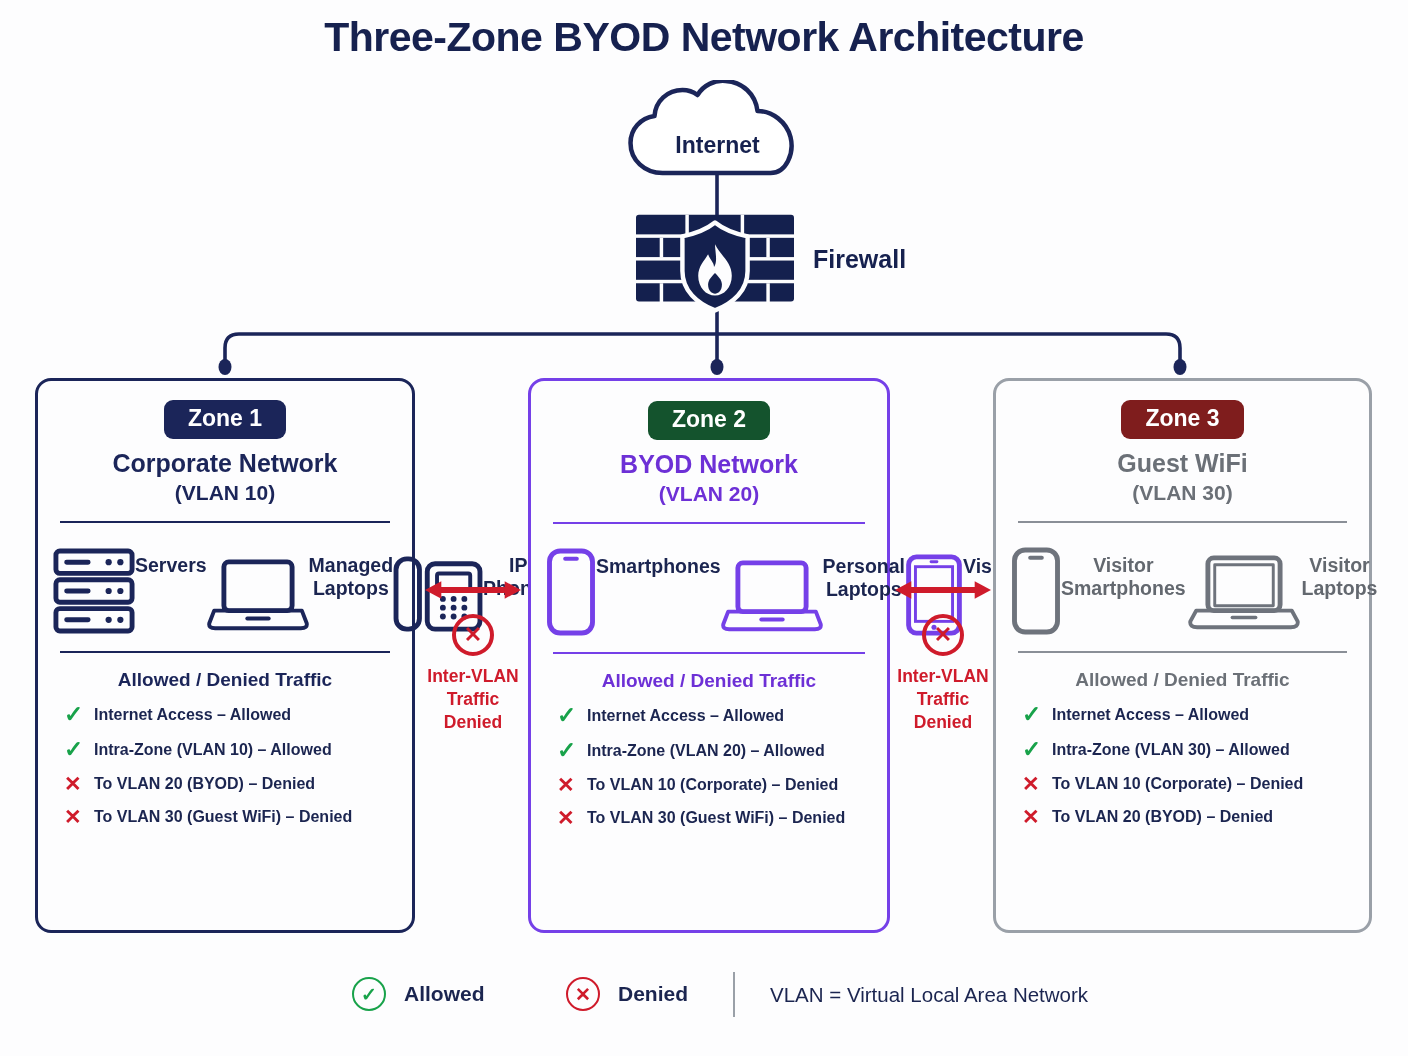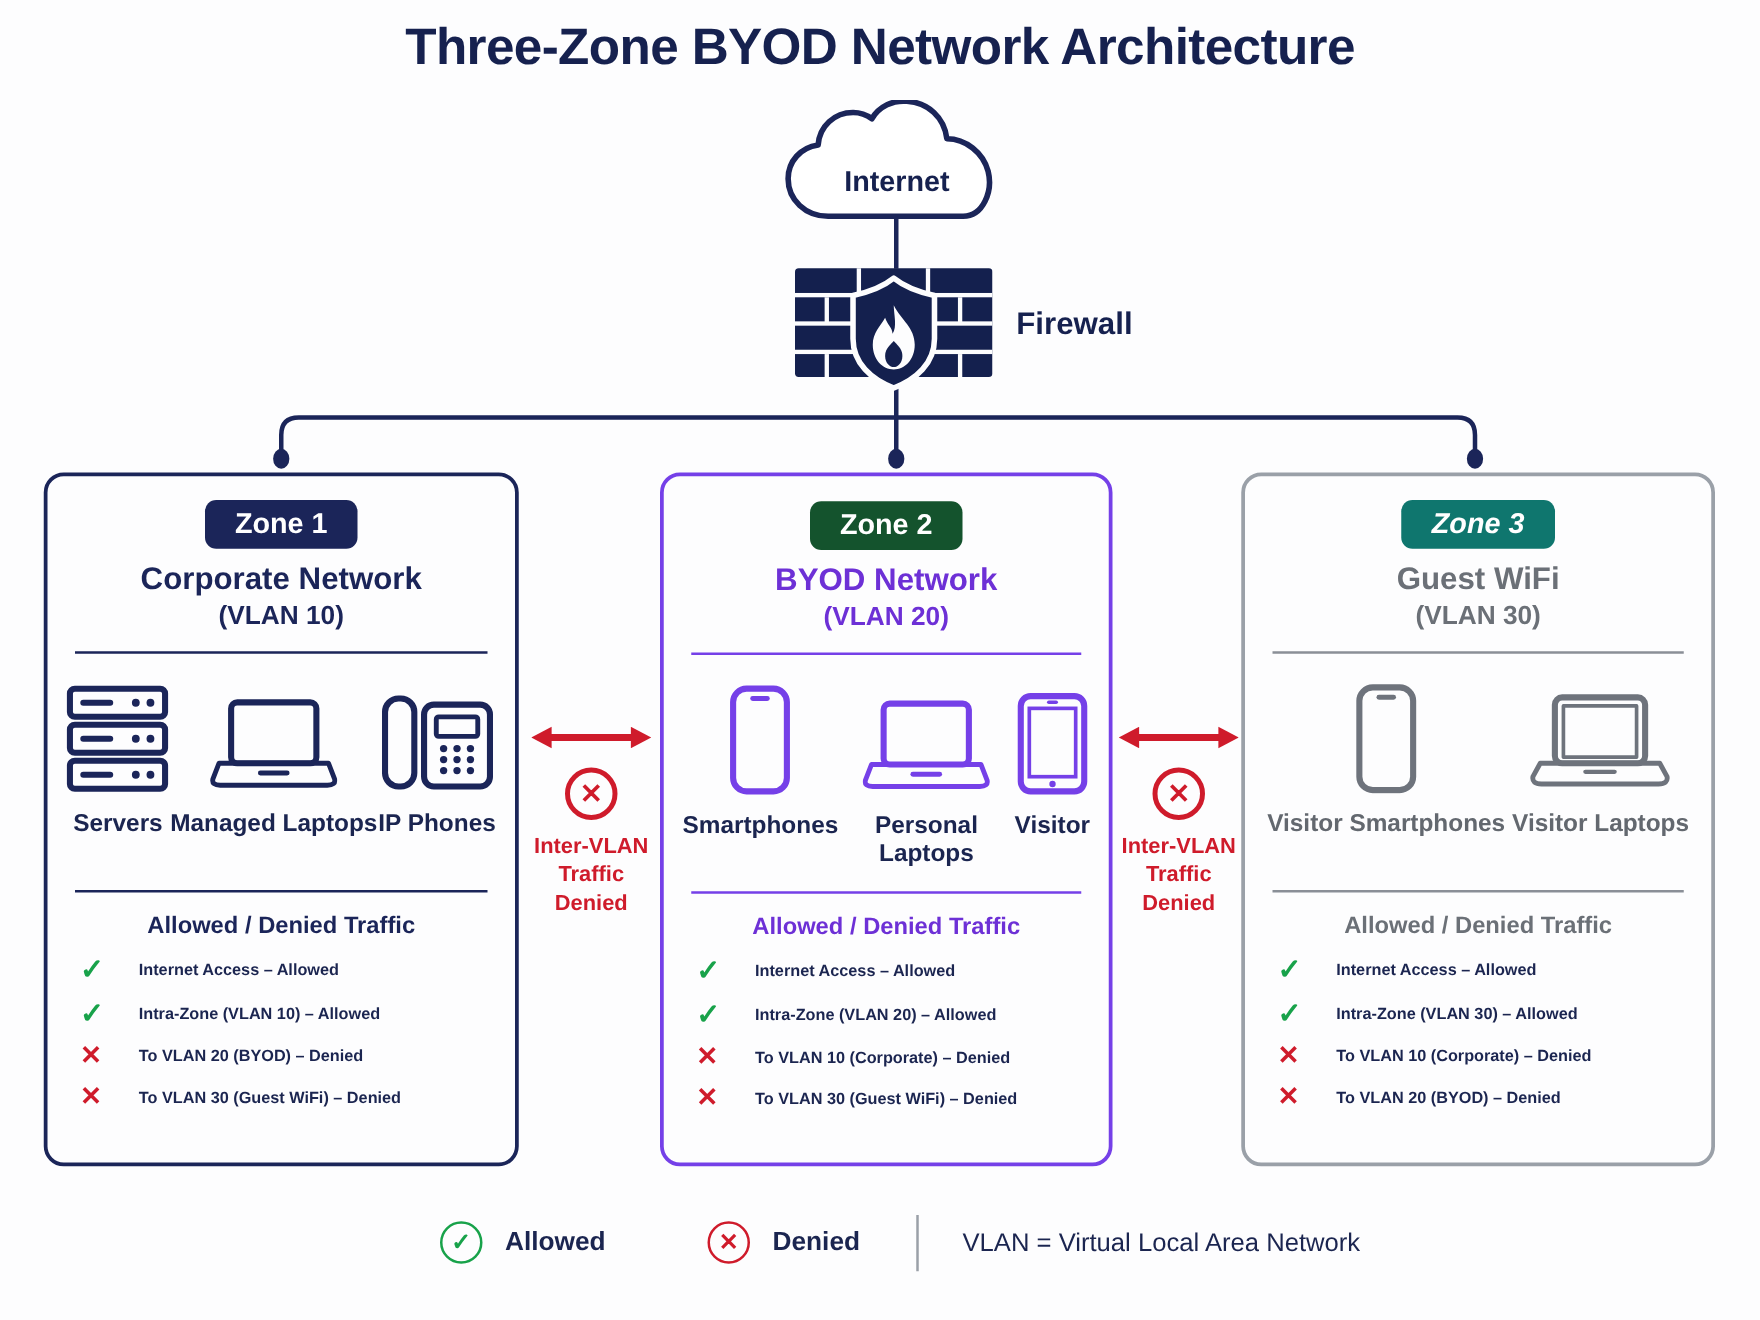--- a/index.html
+++ b/index.html
@@ -47,42 +47,42 @@
   .zone1 { left:35px;  width:380px; border:3.5px solid #1b2559; }
   .zone2 { left:528px; width:362px; border:3.5px solid #7540e8; }
   .zone3 { left:993px; width:379px; border:3px   solid #9aa0a8; }
 
   .badge {
     margin-top:19px; padding:5px 24px 7px; border-radius:9px;
     color:#ffffff; font-size:23px; font-weight:700;text-align:right;
   }
   .zone1 .badge { background:#1b2559; }
   .zone2 .badge { background:#14532d;margin-top:20px; }
-  .zone3 .badge { background:#0f766e;font-style:italic; }
+  .zone3 .badge { background:#7f1d1d; }
 
   .zname { margin-top:10px; font-size:25px; font-weight:800; }
   .zone1 .zname { color:#1b2559; }
   .zone2 .zname { color:#6d30d6; }
   .zone3 .zname { color:#6b7077; }
 
   .vlan { margin-top:3px; font-size:21px; font-weight:700; }
   .zone1 .vlan { color:#1b2559; }
   .zone2 .vlan { color:#6d30d6; }
   .zone3 .vlan { color:#6b7077; }
 
   .zdiv { width:calc(100% - 44px); border:none; margin-top:16px; }
   .zone1 .zdiv { border-top:2px solid #1b2559; }
   .zone2 .zdiv { border-top:2px solid #7540e8; }
   .zone3 .zdiv { border-top:2px solid #8a8f97; }
 
   .devices {
     margin-top:18px; width:calc(100% - 30px);
     display:flex; justify-content:space-around; align-items:flex-start;
   }
-  .device { display:flex; flex-direction:column; align-items:center; }
+  .device { display:flex; flex-direction:row; align-items:flex-start; }
   .dicon { height:94px; display:flex; align-items:flex-end; justify-content:center; }
   .zone1 .dicon { color:#1b2559; }
   .zone2 .dicon { color:#7540e8; }
   .zone3 .dicon { color:#6e737c; }
   .dlabel {
     margin-top:13px; font-size:19.5px; font-weight:700; text-align:center;
     line-height:1.18; min-height:48px;
   }
   .zone1 .dlabel, .zone2 .dlabel { color:#1b2550; }
   .zone3 .dlabel { color:#63686f; }
@@ -90,21 +90,21 @@
   .theading { margin-top:16px; font-size:19px; font-weight:700; }
   .zone1 .theading { color:#1b2559; }
   .zone2 .theading { color:#6d30d6; }
   .zone3 .theading { color:#6b7077; }
 
   .rules { list-style:none; width:100%; margin-top:12px; padding:0 0 0 26px; }
   .rule { display:flex; align-items:center; margin-bottom:12px; }
   .ric { width:26px; font-size:23px; font-weight:800; line-height:1; flex:0 0 26px; }
   .ric.ok { color:#18a24a; }
   .ric.no { color:#cf1b2b; font-size:21px; }
-  .rtext { font-size:13px; font-weight:600; color:#1b2550; margin-left:21px; white-space:nowrap; }
+  .rtext { font-size:16px; font-weight:600; color:#1b2550; margin-left:4px; white-space:nowrap; }
 
   
   .ivl { position:absolute; width:114px; display:flex; flex-direction:column; align-items:center; }
   .ivl-1 { left:416px; top:578px; }
   .ivl-2 { left:886px; top:578px; }
   .ivl-arrow { width:96px; height:24px; }
   .ivl-circle {
     margin-top:12px; width:42px; height:42px; border:4px solid #cf1b2b; border-radius:50%;
     display:flex; align-items:center; justify-content:center;
     color:#cf1b2b; font-size:22px; font-weight:800; line-height:1;

